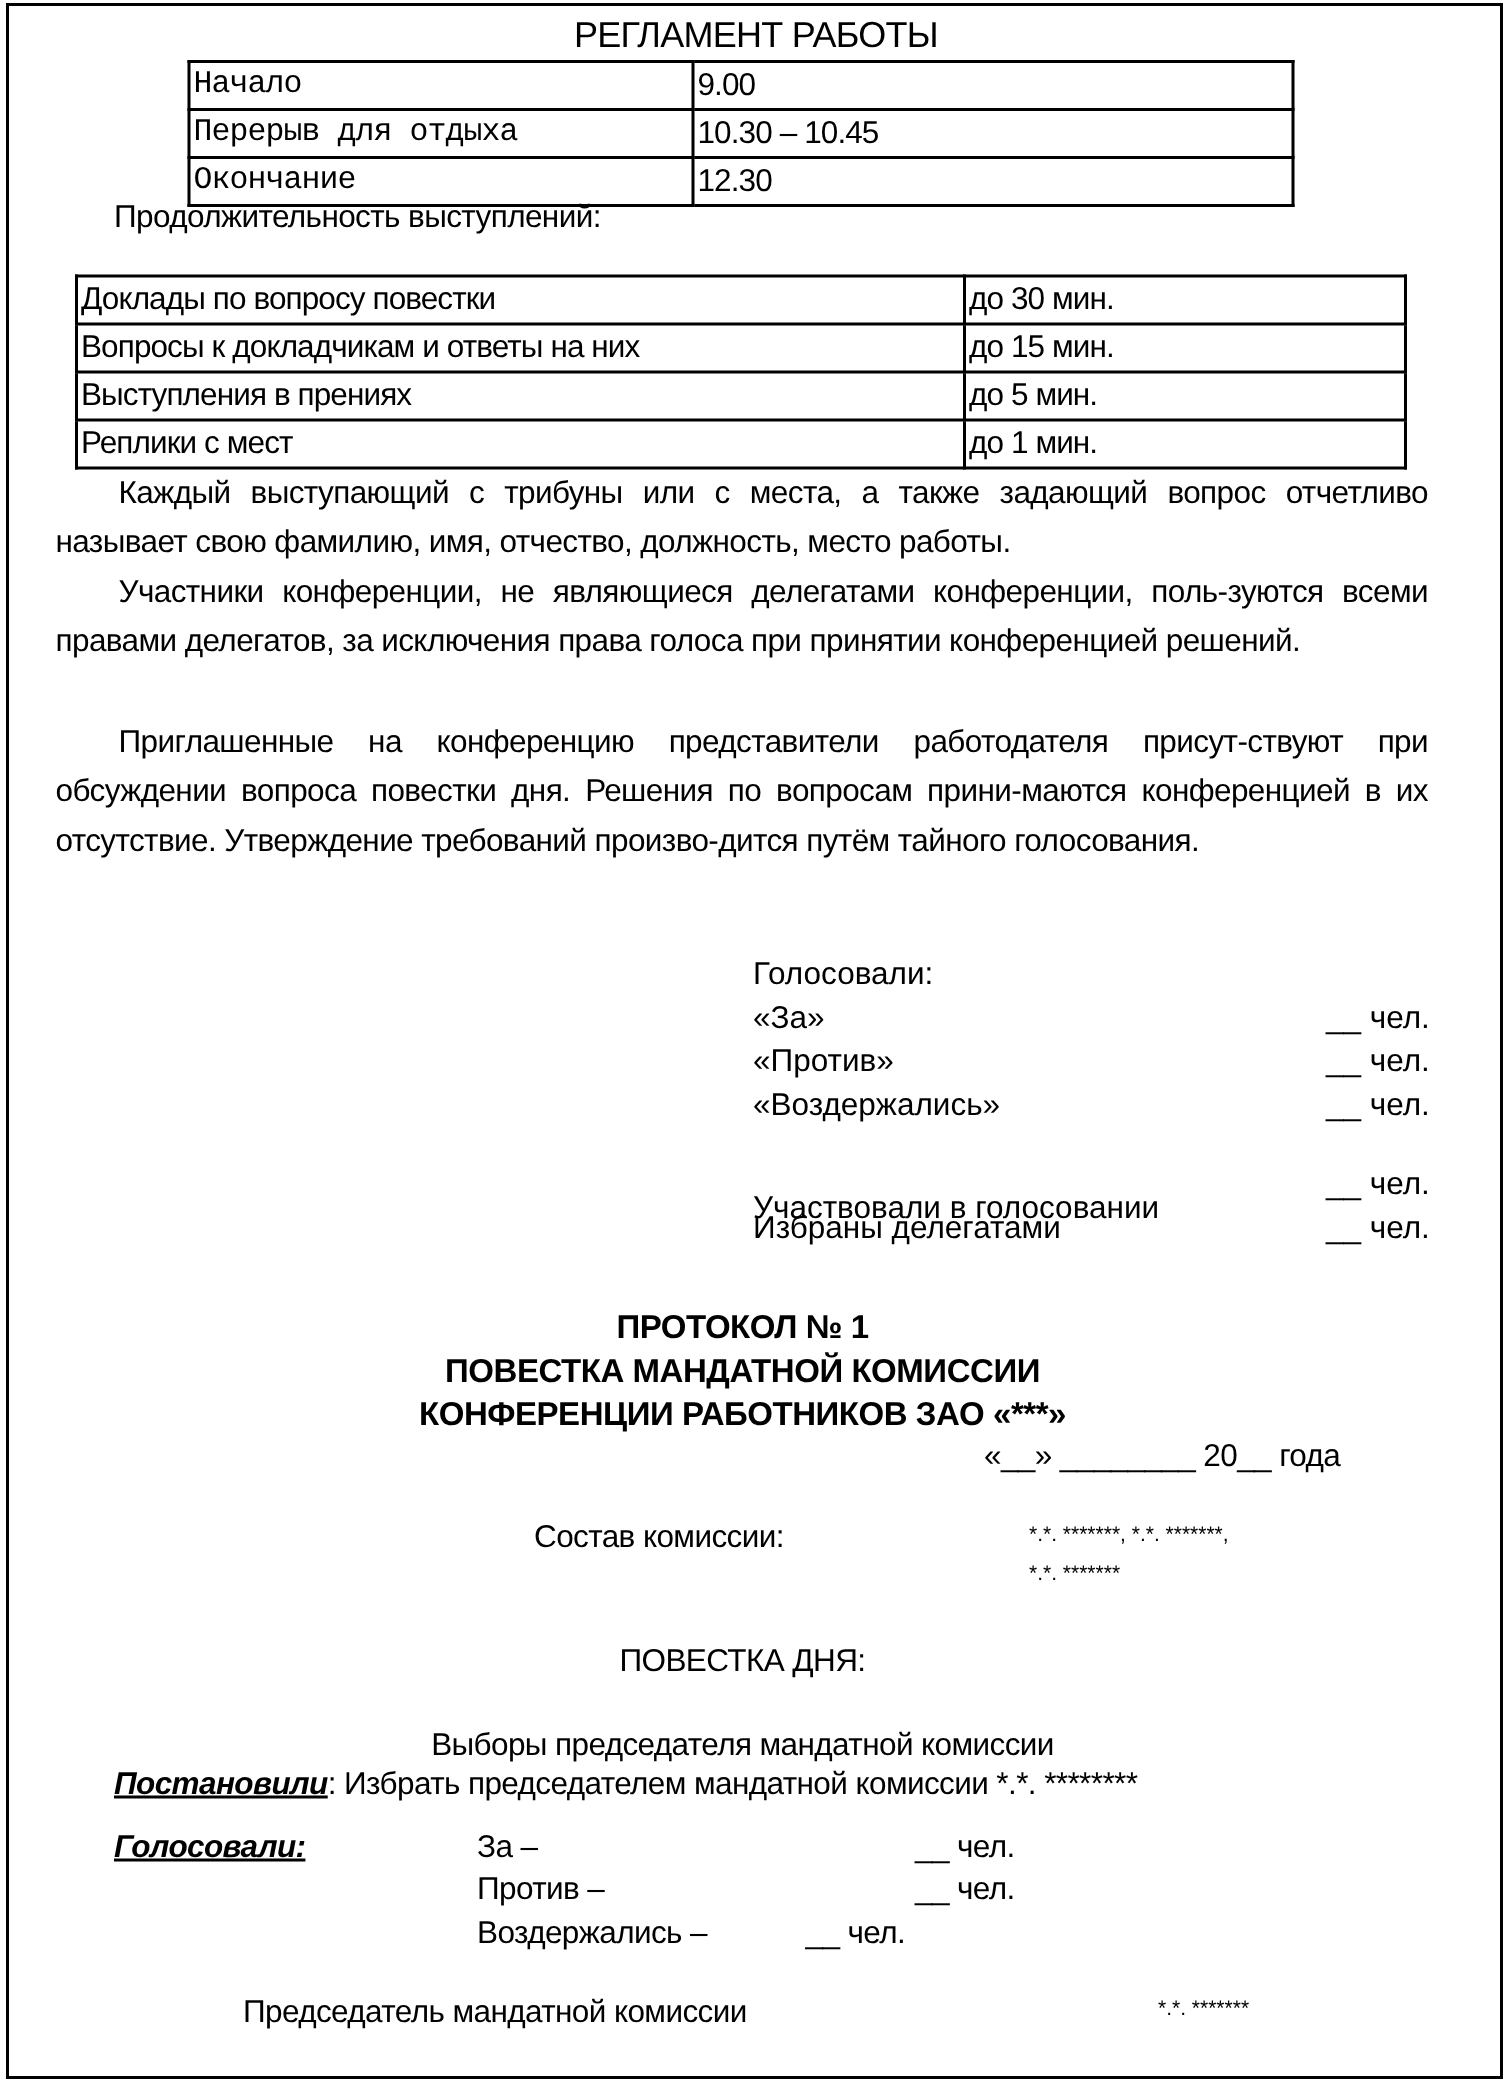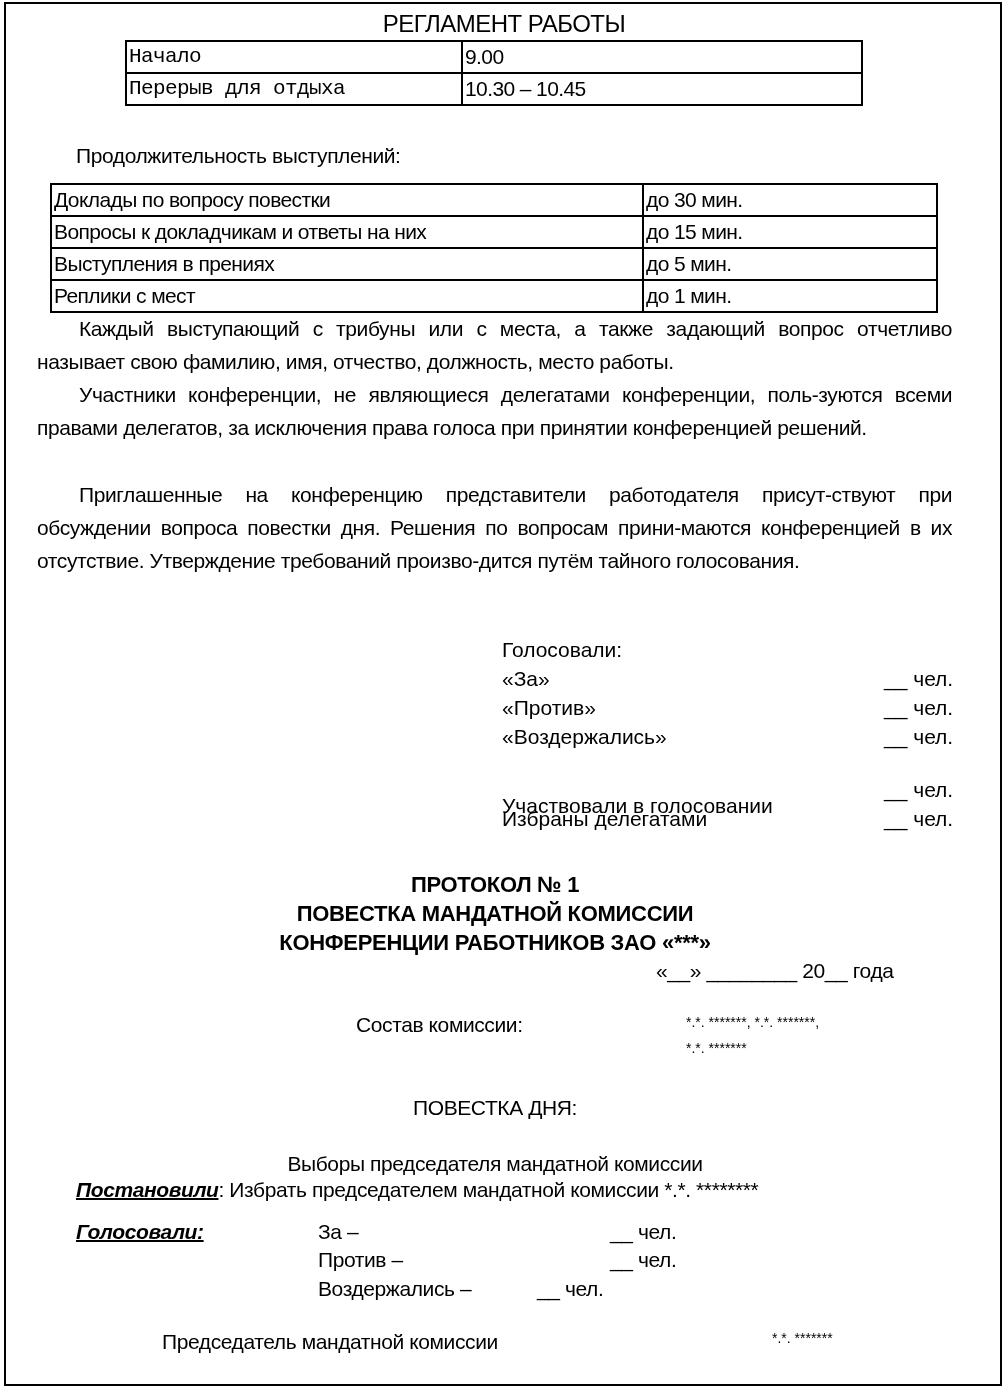--- a/index.html
+++ b/index.html
@@ -10,21 +10,21 @@
   .abs { position: absolute; white-space: nowrap; }
   .title1 { left: 0; width: 1008px; top: 10px; text-align: center; font-size: 24px; letter-spacing: -0.5px; }
   table.t { position: absolute; border-collapse: collapse; font-size: 21px; }
   table.t td { border: 2px solid #000; padding: 0 2px; height: 26px; line-height: 30px; vertical-align: bottom; letter-spacing: -0.6px; }
   #t1 { left: 125px; top: 40px; width: 738px; }
   #t1 td:first-child { width: 330px; font-family: Liberation Mono, monospace; }
   #t2 { left: 50px; top: 183px; width: 888px; }
   #t2 td:first-child { width: 586px; }
   .para { position: absolute; left: 37px; width: 915px; font-size: 21px; line-height: 33px;
           text-align: justify; text-indent: 42px; letter-spacing: -0.4px; }
-  .dur-label { left: 76px; top: 144px; font-size: 21px; letter-spacing: -0.4px; text-align: right; }
+  .dur-label { left: 76px; top: 133px; font-size: 21px; letter-spacing: -0.4px; text-align: right; }
   .vote { font-size: 21px; }
   .vlabel { left: 502px; }
   .vcount { left: 884px; }
   .bold-title { left: 0; width: 990px; text-align: center; font-weight: bold; font-size: 22px; letter-spacing: -0.3px; }
   .center { left: 0; width: 990px; text-align: center; font-size: 21px; letter-spacing: -0.4px; }
   .ul-it { font-weight: bold; font-style: italic; text-decoration: underline; text-decoration-thickness: 2px; }
   .f21 { font-size: 21px; letter-spacing: -0.4px; }
   .stars { font-size: 14px; letter-spacing: 0px; }
 </style>
 </head>
@@ -36,20 +36,24 @@
 
 <table class="t" id="t1">
   <tbody>
       <tr>
     <td>Начало</td>
     <td>9.00</td>
   </tr>
   <tr>
     <td>Перерыв для отдыха</td>
     <td>10.30 – 10.45</td>
+  </tr>
+  <tr>
+    <td>Окончание</td>
+    <td>12.30</td>
   </tr>
 </tbody>
   </table>
 
 <div class="abs dur-label">Продолжительность выступлений:</div>
 
 <table class="t" id="t2">
   <tbody>
       <tr>
     <td>Доклады по вопросу повестки</td>

